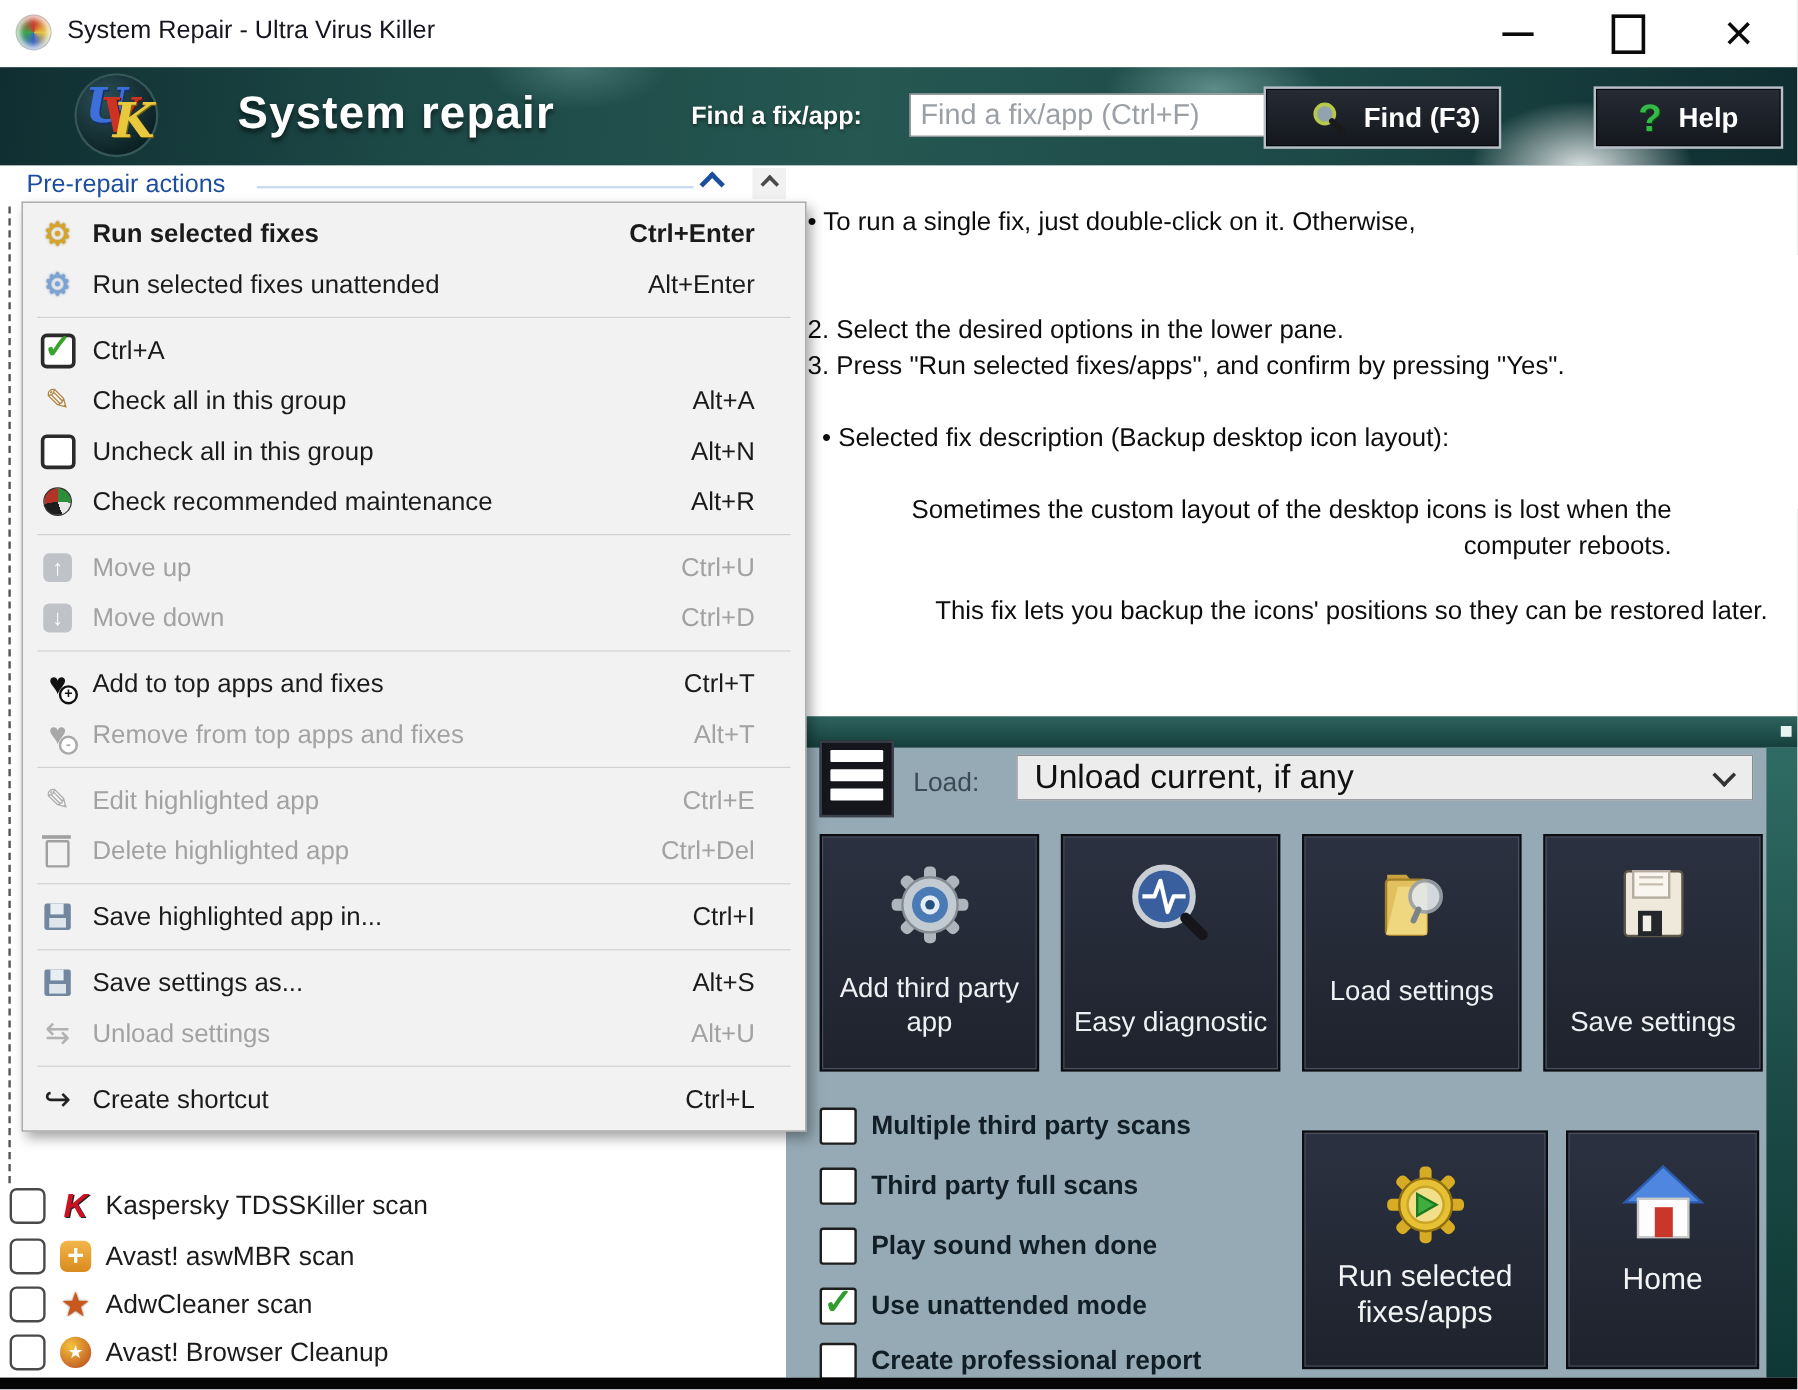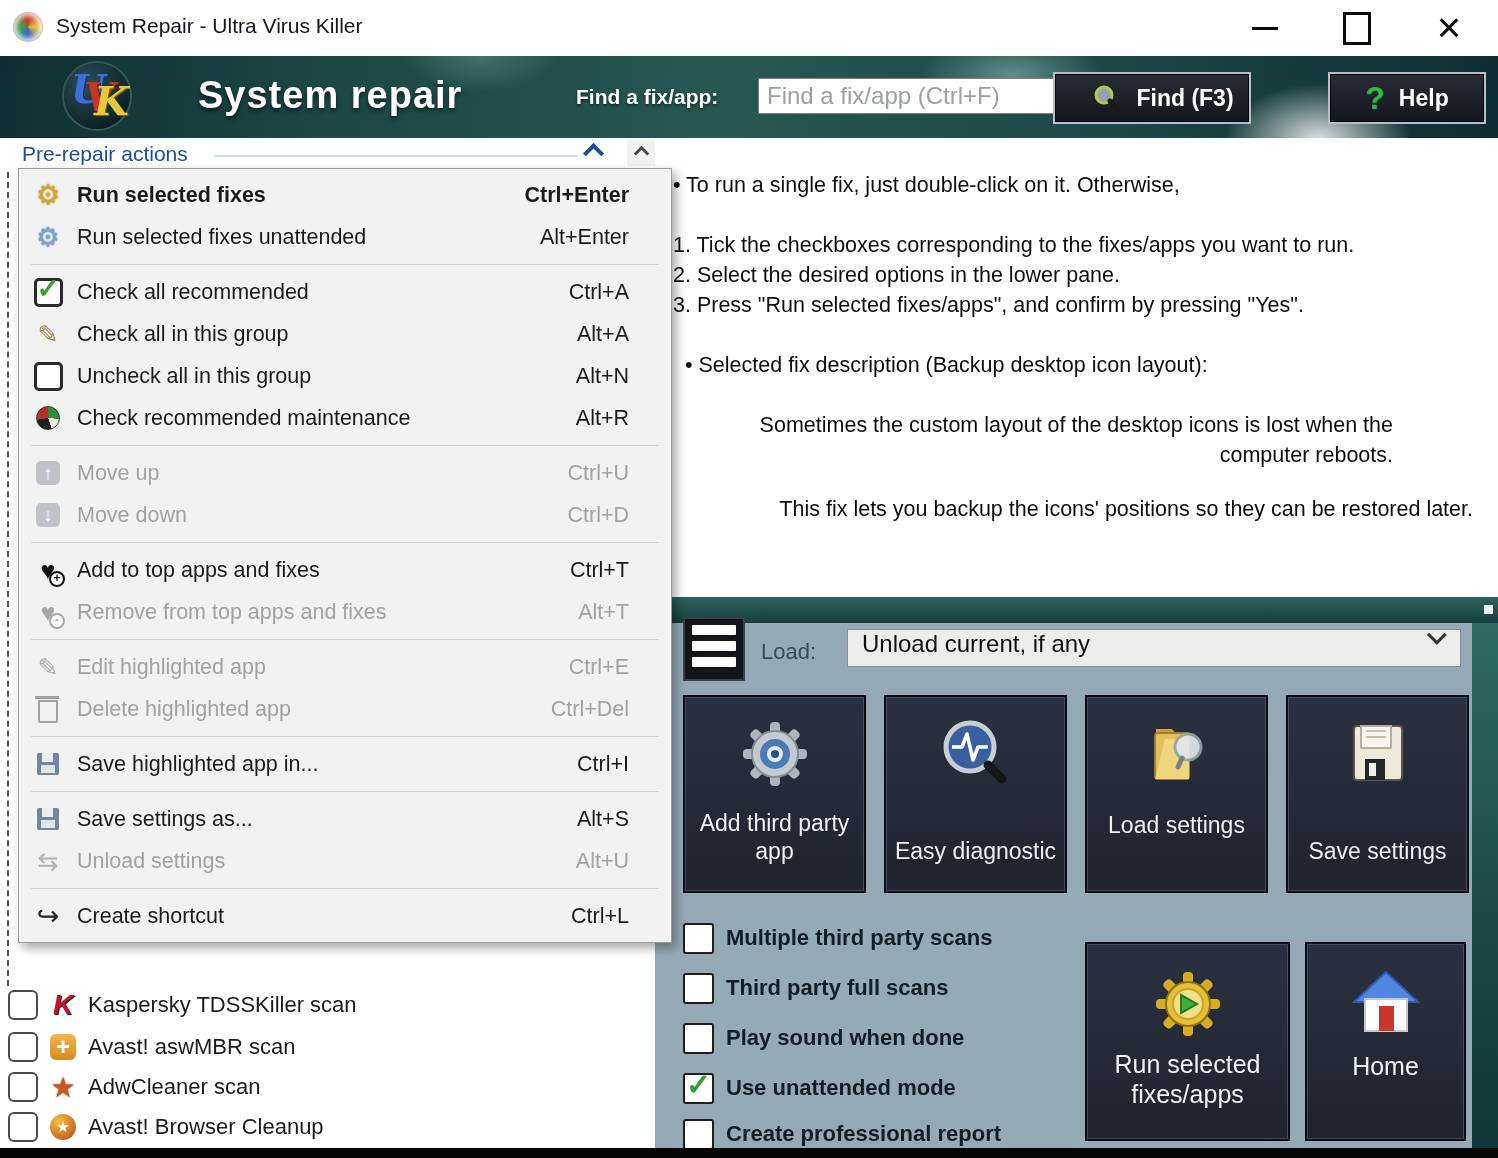--- a/index.html
+++ b/index.html
@@ -105,21 +105,21 @@
   .lp-topstrip{position:absolute;left:0;top:0;width:100%;height:26px;
                background:linear-gradient(180deg,#2e635d,#153f3c);}
   .lp-dot{position:absolute;right:5px;top:8px;width:9px;height:9px;background:#e8f4f2;}
   .lp-rightstrip{position:absolute;right:0;top:26px;width:26px;height:525px;
                  background:linear-gradient(180deg,#2f6b64,#1c4a46 55%,#0e3835);}
   .hamburger{position:absolute;left:28px;top:20px;width:62px;height:64px;background:#14161b;
              border:2px solid #3a3f4a;box-sizing:border-box;padding:6px 7px;}
   .hamburger .bar{width:100%;height:10px;background:#fff;border-radius:1px;margin-bottom:6px;}
   .load-lbl{position:absolute;left:106px;top:42px;font-size:22px;color:#3a4b54;}
   .load-dd{position:absolute;left:192px;top:32px;width:614px;height:38px;background:#ececec;border:1px solid #8a8f94;
-           box-sizing:border-box;display:flex;padding:0 14px;font-size:24px;color:#111;}
+           box-sizing:border-box;display:flex;align-items:center;padding:0 14px;font-size:28px;color:#111;}
   .dd-chev{margin-left:auto;width:11px;height:11px;border-left:3px solid #333;border-bottom:3px solid #333;
            transform:rotate(-45deg) translateY(-3px);}
   .abtn{position:absolute;top:98px;width:183px;height:198px;background:linear-gradient(180deg,#2b3140,#1e232d);
         border:2px solid #0b0d12;box-shadow:inset 0 0 0 1px #474e5e;box-sizing:border-box;color:#eef0f3;
         font-size:23px;text-align:center;cursor:default;}
   .abtn .ic{position:absolute;top:20px;left:0;right:0;display:flex;justify-content:center;}
   .abtn .t{position:absolute;bottom:26px;width:100%;line-height:28px;}
   .abtn.b1{left:28px}.abtn.b2{left:229px}.abtn.b3{left:430px}.abtn.b4{left:631px}
   .abtn.b3 .t{bottom:52px;}
   .opt{position:absolute;left:28px;height:30px;display:flex;align-items:center;}
@@ -216,21 +216,20 @@
               <span>★</span>
             </span>
           </span>
         <span class="scan-lbl">Avast! Browser Cleanup</span>
       </div>
     </div>
   </div>
 
   <div class="right-panel">
     <div class="rp rp1">• To run a single fix, just double-click on it. Otherwise,</div>
-    <div class="rp rp2">1. Tick the checkboxes corresponding to the fixes/apps you want to run.</div>
     <div class="rp rp3">2. Select the desired options in the lower pane.</div>
     <div class="rp rp4">3. Press "Run selected fixes/apps", and confirm by pressing "Yes".</div>
     <div class="rp rp5">• Selected fix description (Backup desktop icon layout):</div>
     <div class="rp rp6">Sometimes the custom layout of the desktop icons is lost when the computer reboots.</div>
     <div class="rp rp7">This fix lets you backup the icons' positions so they can be restored later.</div>
   </div>
 
   <div class="lower-pane">
     <div class="lp-topstrip">
         <div class="lp-dot"></div>
@@ -371,21 +370,20 @@
       <span class="lbl">Run selected fixes unattended</span>
       <span class="sc">Alt+Enter</span>
     </div>
     <div class="msep"></div>
     <div class="mi">
       <span class="ico">
           <span class="i-cb">
             <span class="ck">✓</span>
           </span>
         </span>
-      <span class="lbl">Check all recommended</span>
       <span class="sc">Ctrl+A</span>
     </div>
     <div class="mi">
       <span class="ico">
           <span class="i-pad">✎</span>
         </span>
       <span class="lbl">Check all in this group</span>
       <span class="sc">Alt+A</span>
     </div>
     <div class="mi">

